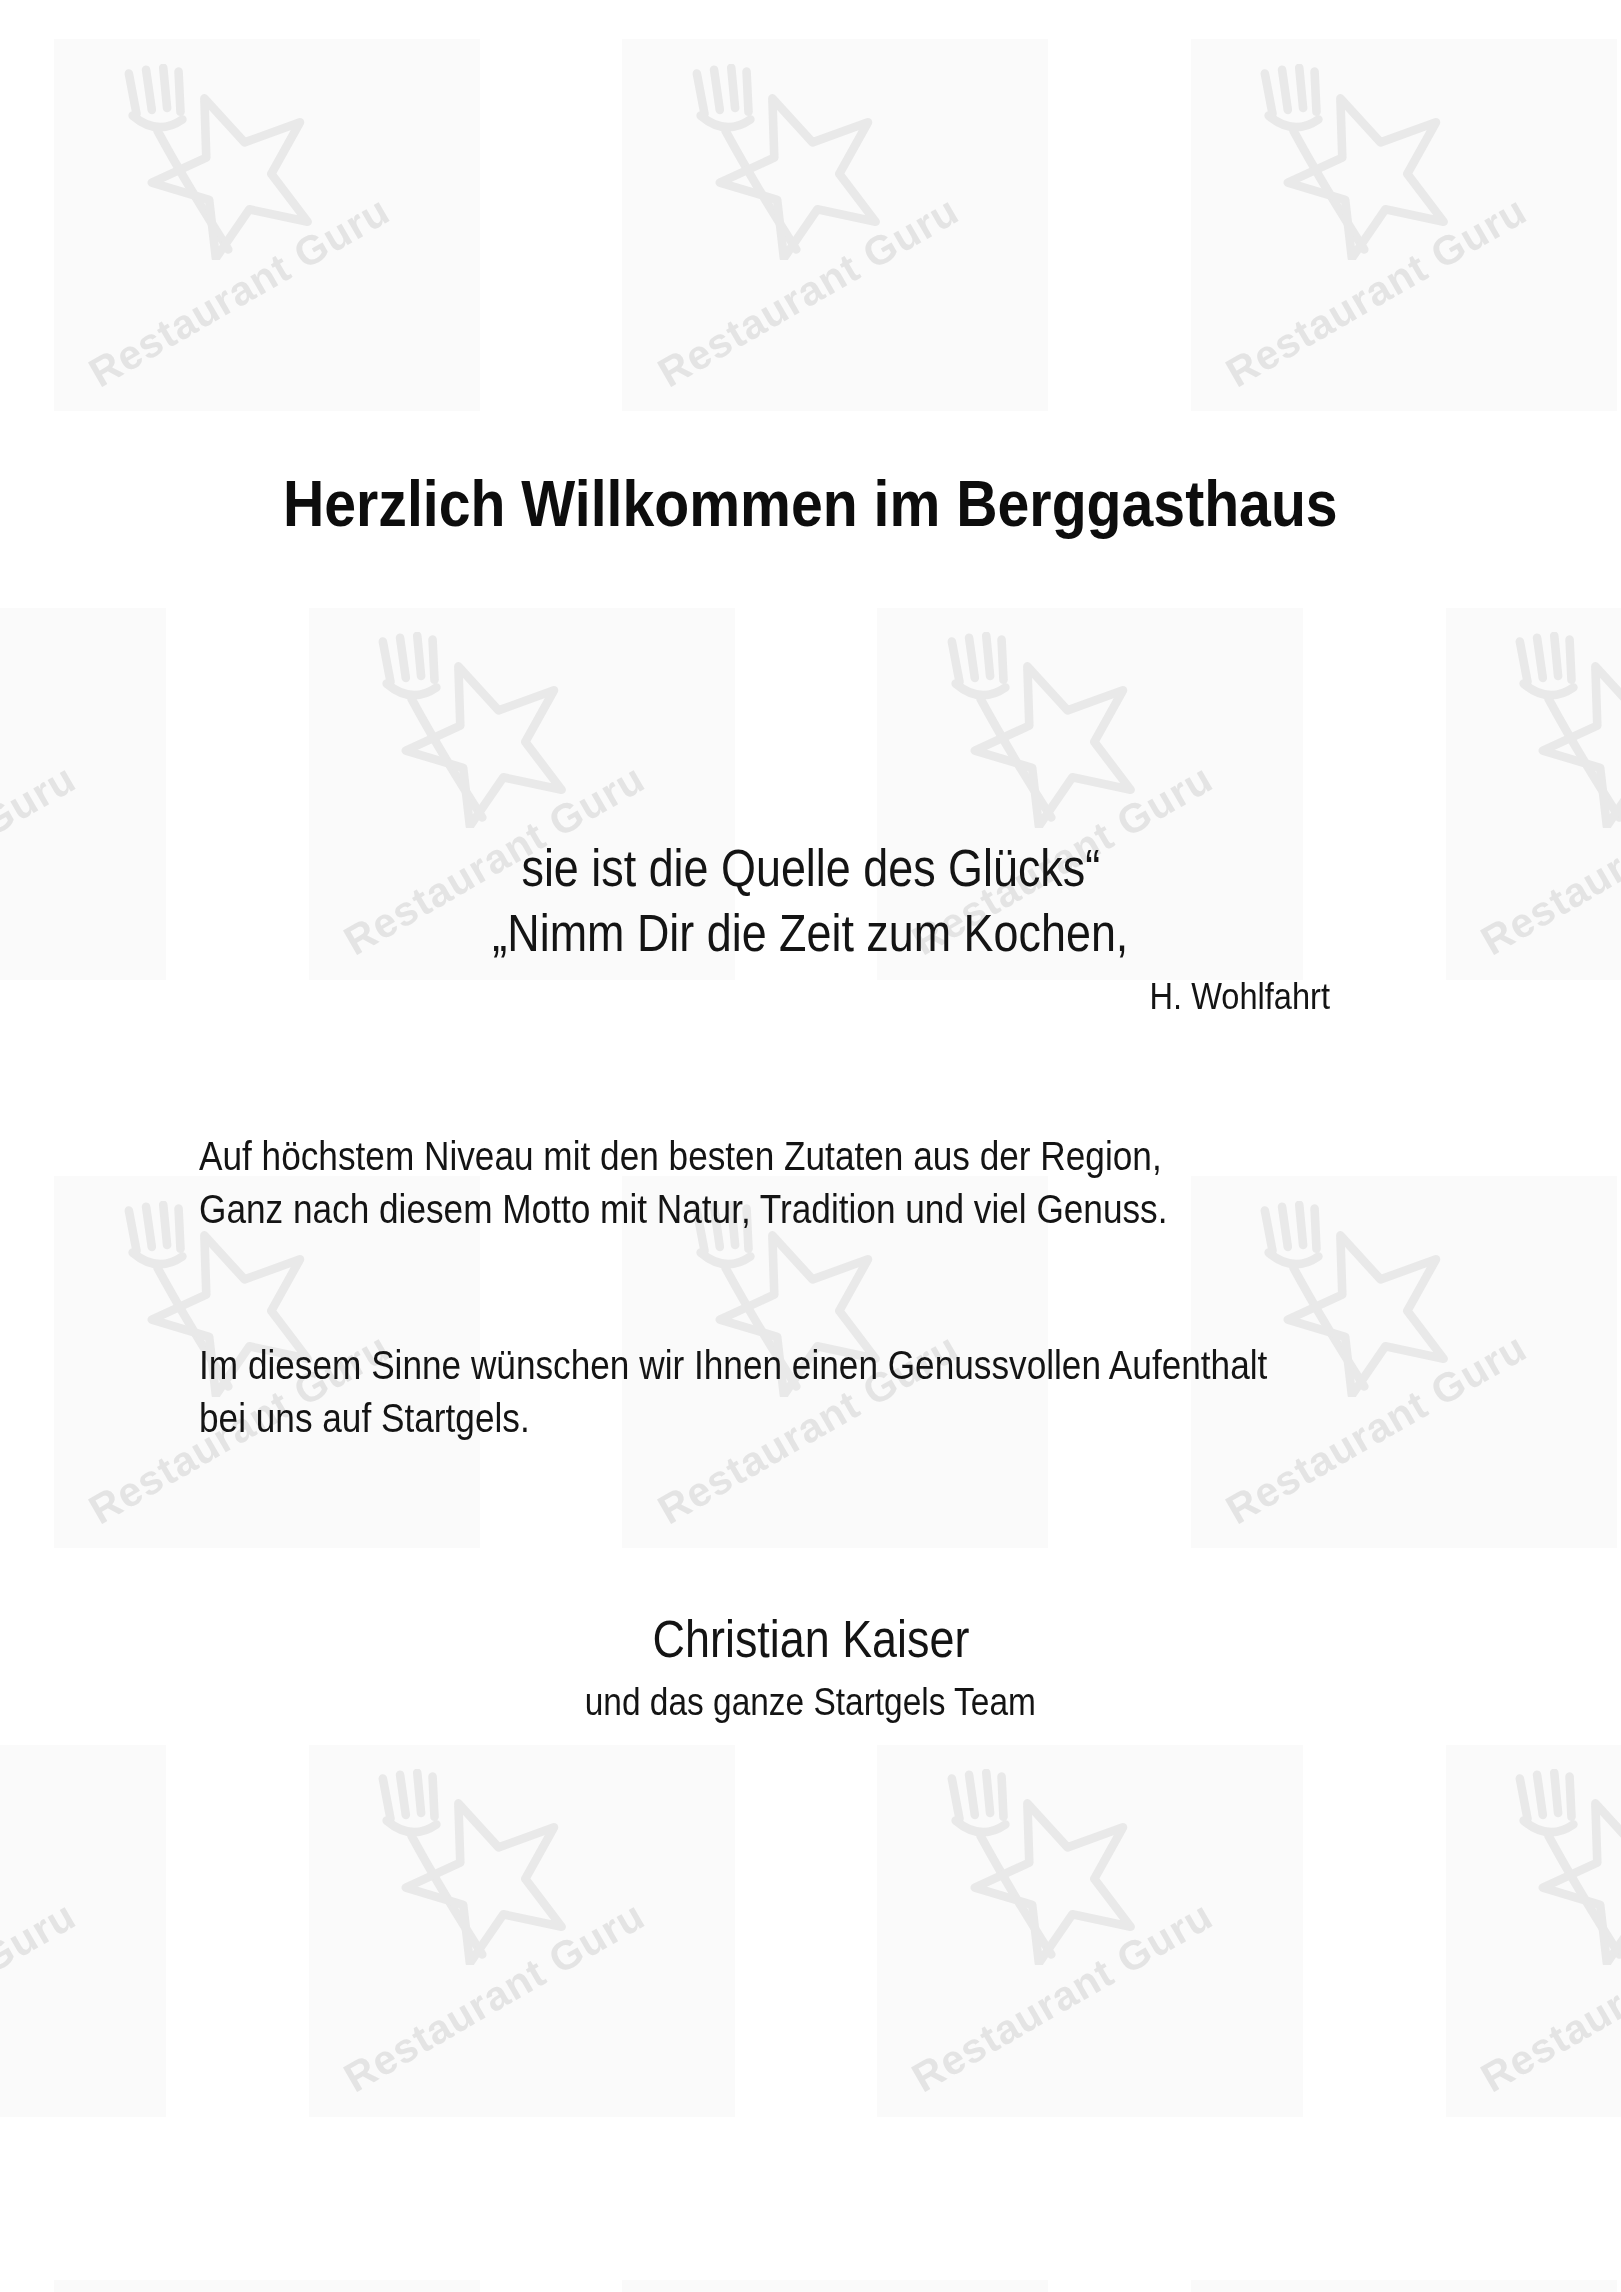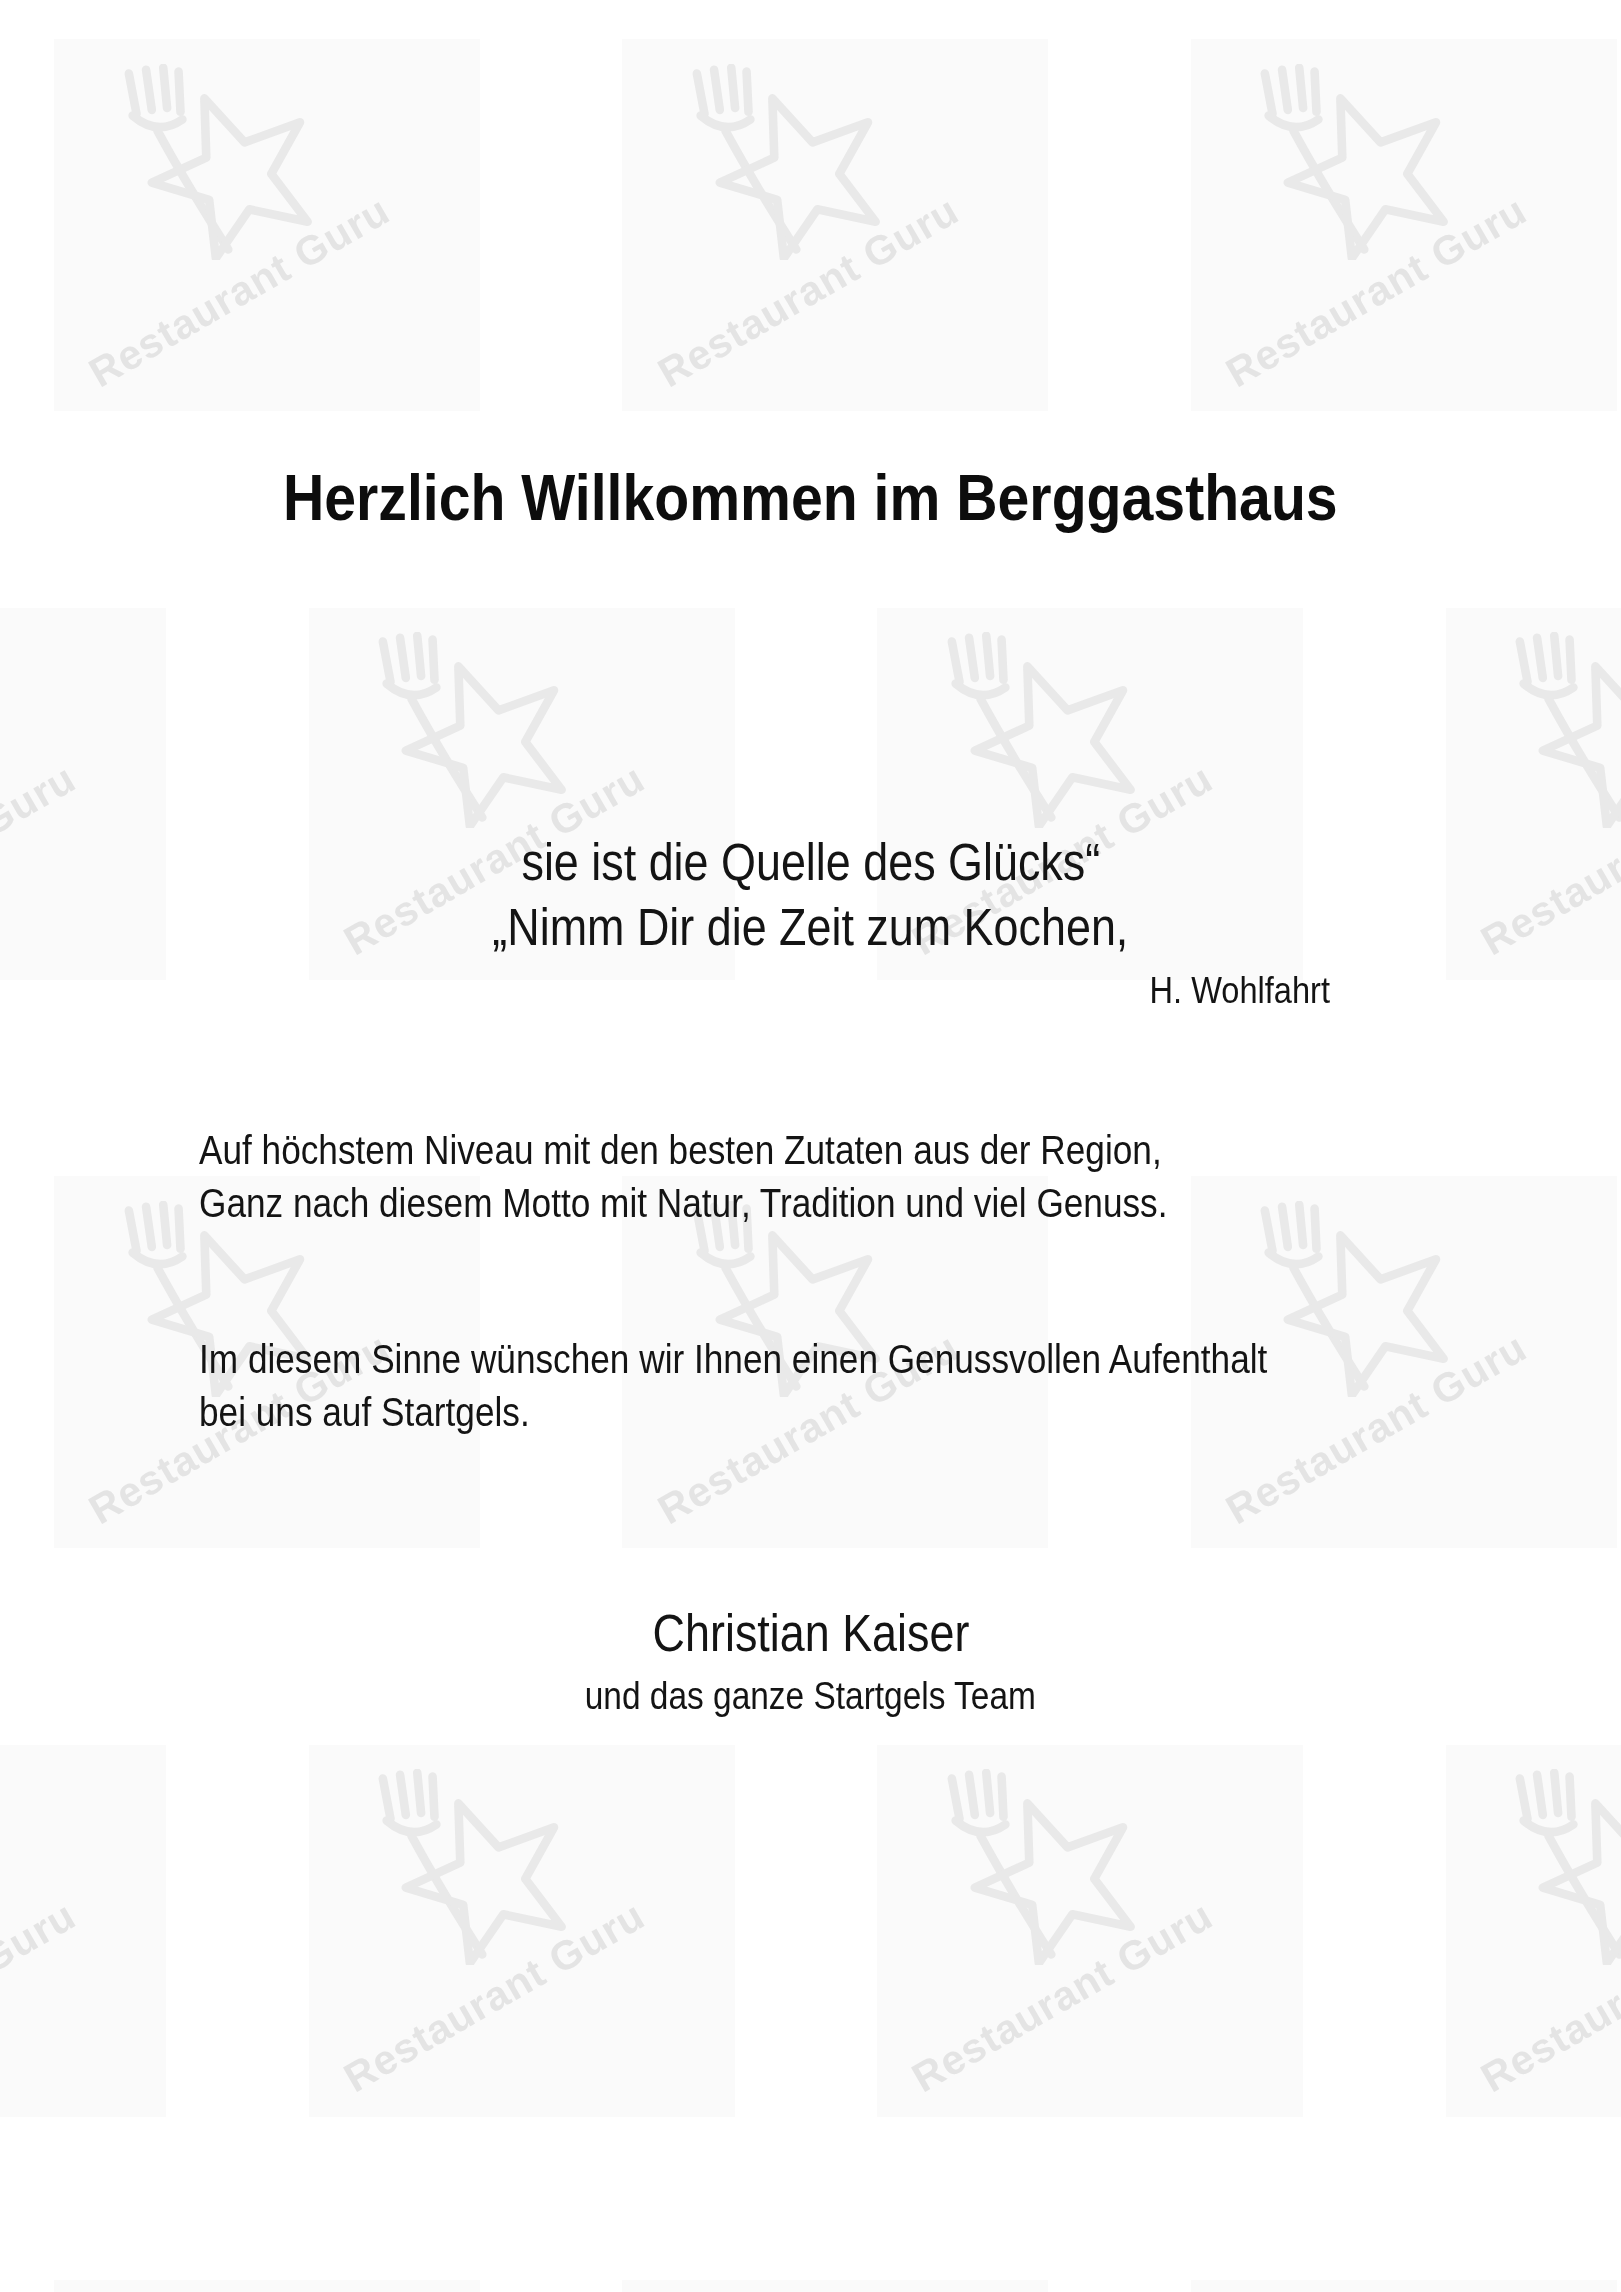--- a/index.html
+++ b/index.html
@@ -16,21 +16,21 @@
   .wm-bg   { position:absolute; width:426px; height:372px; background:#fafafa; }
   .wm-star { position:absolute; }
   .wm-text {
     position:absolute;
     font-size:41px; font-weight:700; letter-spacing:1px;
     color:#e4e4e4; white-space:nowrap;
     transform:rotate(-30deg); transform-origin:0 50%;
     user-select:none;
   }
   
-  .content { position:absolute; inset:0; z-index:1; }
+  .content { position:absolute; inset:0; z-index:1;margin-top:6px; }
   .line { white-space:nowrap; }
   .cond { display:inline-block; transform:scaleX(0.88); transform-origin:50% 50%; }
   .left-align .cond { transform-origin:0 50%; }
   .right-align .cond { transform-origin:100% 50%; }
 
   .title {
     position:absolute; left:0; right:0; top:461px;
     margin:0; text-align:center;
     font-size:65px; font-weight:700; line-height:74px; color:#0d0d0d;
   }

